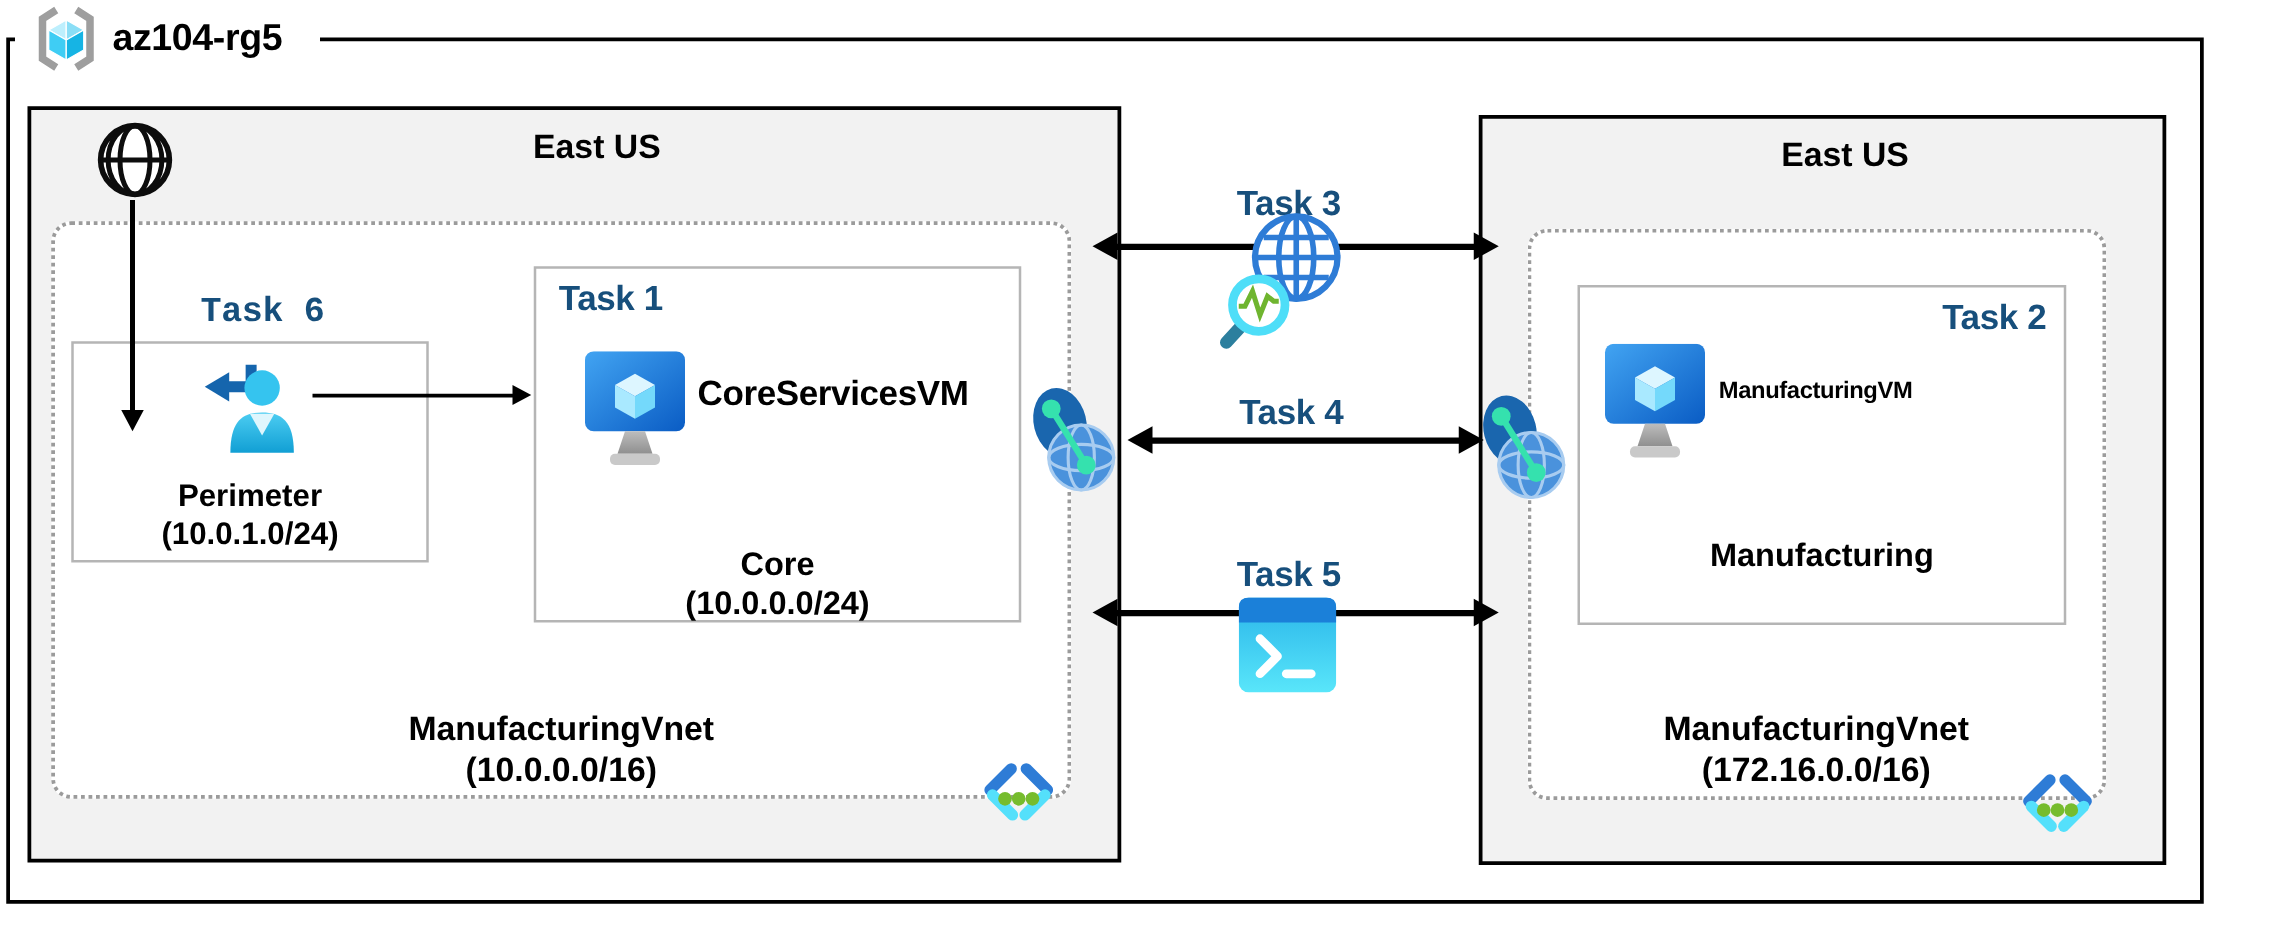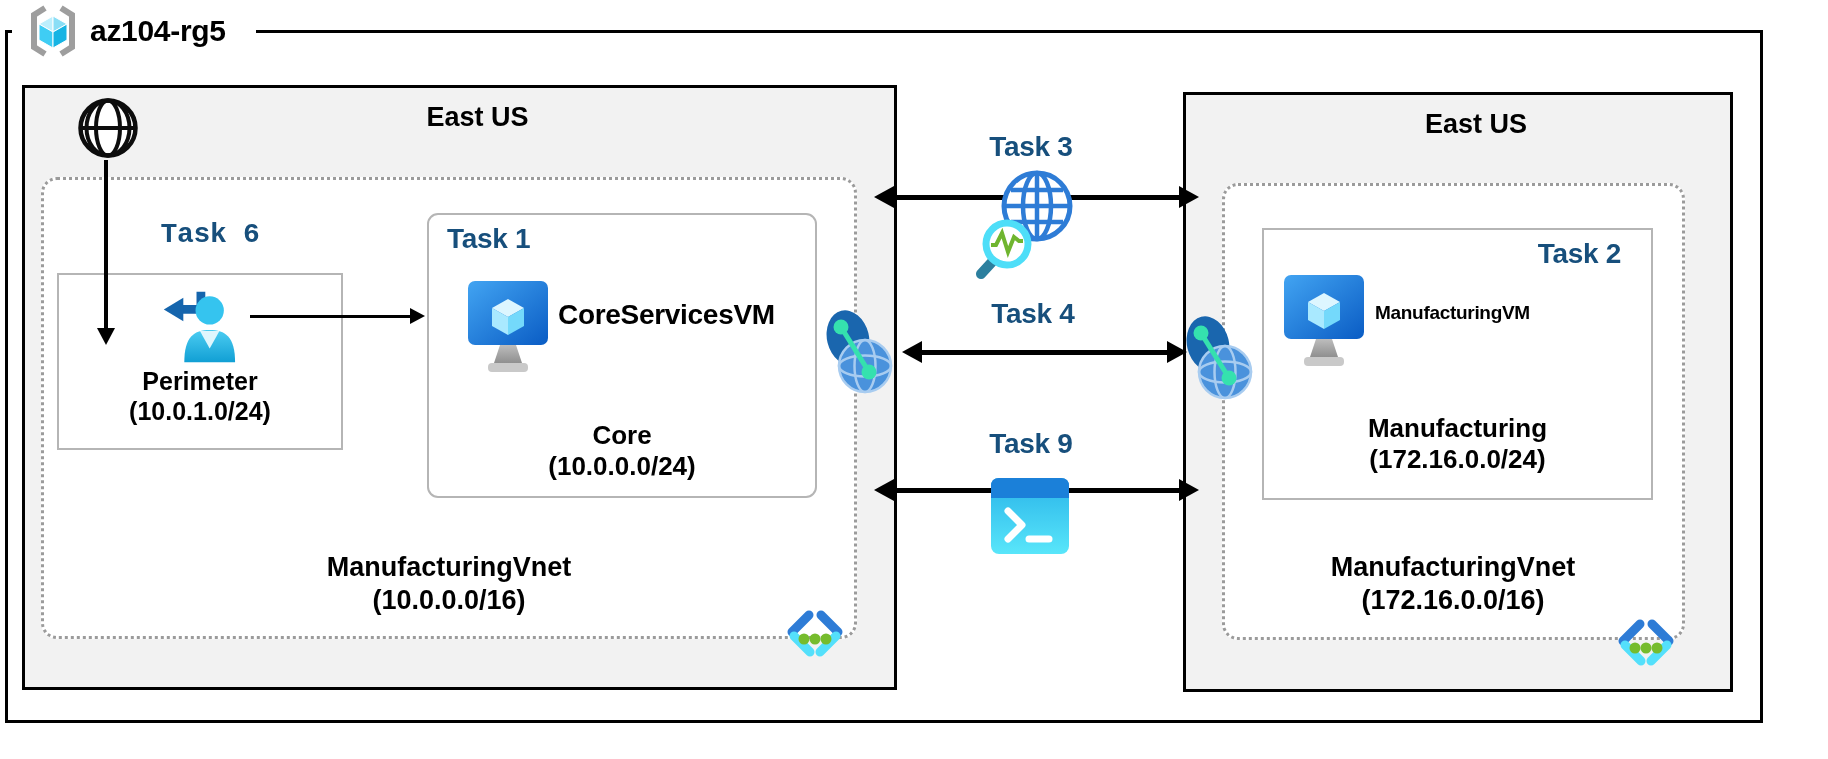--- a/index.html
+++ b/index.html
@@ -21,25 +21,25 @@
                 font-size:27px;font-weight:700;margin-left:36px;}
 
   
   .vnet{background:#fff;border:3px dotted var(--dotted-border,#9b9b9b);border-radius:16px;z-index:2;}
   .vnet-left{left:41px;top:177px;width:816px;height:462px;}
   .vnet-right{left:1222px;top:183px;width:463px;height:457px;}
 
   
   .inner-box{background:#fff;border:2px solid var(--box-border,#b5b5b5);z-index:3;}
   .perimeter-box{left:57px;top:273px;width:286px;height:177px;}
-  .task1-box{left:427px;top:213px;width:390px;height:285px;border-radius:11px;}
+  .task1-box{left:427px;top:213px;width:390px;height:285px;}
   .task2-box{left:1262px;top:228px;width:391px;height:272px;}
 
   .task-label{font-size:28px;font-weight:700;color:var(--task-label,#174f7c);letter-spacing:-.3px;}
-  .t-center{text-align:center;}
+  .t-center{text-align:center;margin-top:16px;}
   .name-line{font-size:26px;line-height:31px;font-weight:700;}
   .vm-name{font-size:28px;font-weight:700;letter-spacing:-.3px;}
   .vnet-label{font-size:27px;line-height:33px;font-weight:700;}
 
   
   .hline{background:#000;height:5px;z-index:6;}
   .vline{background:#000;width:4px;z-index:6;}
   .thin{height:3px;}
   .ah{width:0;height:0;z-index:6;}
   .ah-left{border-top:11px solid transparent;border-bottom:11px solid transparent;border-right:20px solid #000;}
@@ -191,39 +191,39 @@
     <ellipse cx="27" cy="32" rx="21" ry="28" fill="#1a66ae" transform="rotate(-14 27 32)"></ellipse>
     <circle cx="44" cy="60" r="26" fill="#4a92dc"></circle>
     <circle cx="44" cy="60" r="26" stroke="#a8ccf0" stroke-width="2.5" fill="none"></circle>
     <ellipse cx="44" cy="60" rx="10.5" ry="26" stroke="#a8ccf0" stroke-width="2.5" fill="none"></ellipse>
     <ellipse cx="44" cy="60" rx="26" ry="10.5" stroke="#a8ccf0" stroke-width="2.5" fill="none"></ellipse>
     <line x1="20" y1="21" x2="48" y2="66" stroke="#35e1ae" stroke-width="5"></line>
     <circle cx="20" cy="21" r="7.5" fill="#35e1ae"></circle>
     <circle cx="48" cy="66" r="7.5" fill="#35e1ae"></circle>
   </svg>
 
-  <div class="abs task-label t-center" style="left:931px;top:428px;width:200px;z-index:6;">Task 9</div>
+  <div class="abs task-label t-center" style="left:931px;top:428px;width:200px;z-index:6;">Task 5</div>
   <div class="abs hline" style="left:889px;top:488px;width:294px;"></div>
   <div class="abs ah ah-left" style="left:874px;top:479px;"></div>
   <div class="abs ah ah-right" style="left:1179px;top:479px;"></div>
   <svg class="abs icon7" style="left:991px;top:478px;" width="78" height="76" viewBox="0 0 78 76">
     <defs>
       <linearGradient id="psg" x1="0" y1="0" x2="0" y2="1">
         <stop offset="0" stop-color="#29b4e9"></stop>
           <stop offset="1" stop-color="#59e6fa"></stop>
       </linearGradient>
     </defs>
     <rect x="0" y="0" width="78" height="76" rx="8" fill="url(#psg)"></rect>
     <path d="M0 20 V8 Q0 0 8 0 H70 Q78 0 78 8 V20 Z" fill="#1b80d9"></path>
     <path d="M17 33 L31 47 L17 61" stroke="#fff" stroke-width="7" fill="none" stroke-linecap="round" stroke-linejoin="round"></path>
     <line x1="38" y1="61" x2="58" y2="61" stroke="#fff" stroke-width="7" stroke-linecap="round"></line>
   </svg>
 
   <div class="abs inner-box task2-box">
-    <div class="task-label" style="position:absolute;right:30px;top:8px;">Task 2</div>
+    <div class="task-label" style="position:absolute;right:14px;top:8px;">Task 2</div>
   </div>
   <svg class="abs" style="left:1283px;top:275px;z-index:3;" width="82" height="98" viewBox="0 0 82 98">
     <defs>
       <linearGradient id="vmg2" x1="0" y1="0" x2="1" y2="1">
         <stop offset="0" stop-color="#42a4f2"></stop>
           <stop offset="1" stop-color="#0a5cc4"></stop>
       </linearGradient>
       <linearGradient id="stg2" x1="0" y1="0" x2="0" y2="1">
         <stop offset="0" stop-color="#bdbdbd"></stop>
           <stop offset="1" stop-color="#8f8f8f"></stop>
@@ -232,21 +232,20 @@
     <rect x="1" y="0" width="80" height="64" rx="7" fill="url(#vmg2)"></rect>
     <polygon points="41,18 57,27 41,36 25,27" fill="#ddf6ff"></polygon>
     <polygon points="25,27 41,36 41,54 25,45" fill="#a9e9ff"></polygon>
     <polygon points="57,27 41,36 41,54 57,45" fill="#74d9fb"></polygon>
     <polygon points="33,64 49,64 55,82 27,82" fill="url(#stg2)"></polygon>
     <rect x="21" y="82" width="40" height="9" rx="4" fill="#c9c9c9"></rect>
   </svg>
   <div class="abs vm-name" style="left:1375px;top:302px;width:272px;z-index:3;font-size:19px;">ManufacturingVM</div>
   <div class="abs t-center name-line" style="left:1262px;top:413px;width:391px;z-index:3;">
     <div>Manufacturing</div>
-    <div>(172.16.0.0/24)</div>
   </div>
 
   <div class="abs t-center vnet-label" style="left:1253px;top:551px;width:400px;z-index:3;">
     <div>ManufacturingVnet</div>
     <div>(172.16.0.0/16)</div>
   </div>
 
   <svg class="abs" style="left:1615px;top:617px;z-index:3;" width="62" height="50" viewBox="0 0 62 50">
     <line x1="25" y1="7" x2="8" y2="24" stroke="#2e7cd6" stroke-width="9" stroke-linecap="round"></line>
     <line x1="10" y1="28" x2="26" y2="44" stroke="#54e0fb" stroke-width="9" stroke-linecap="round"></line>

